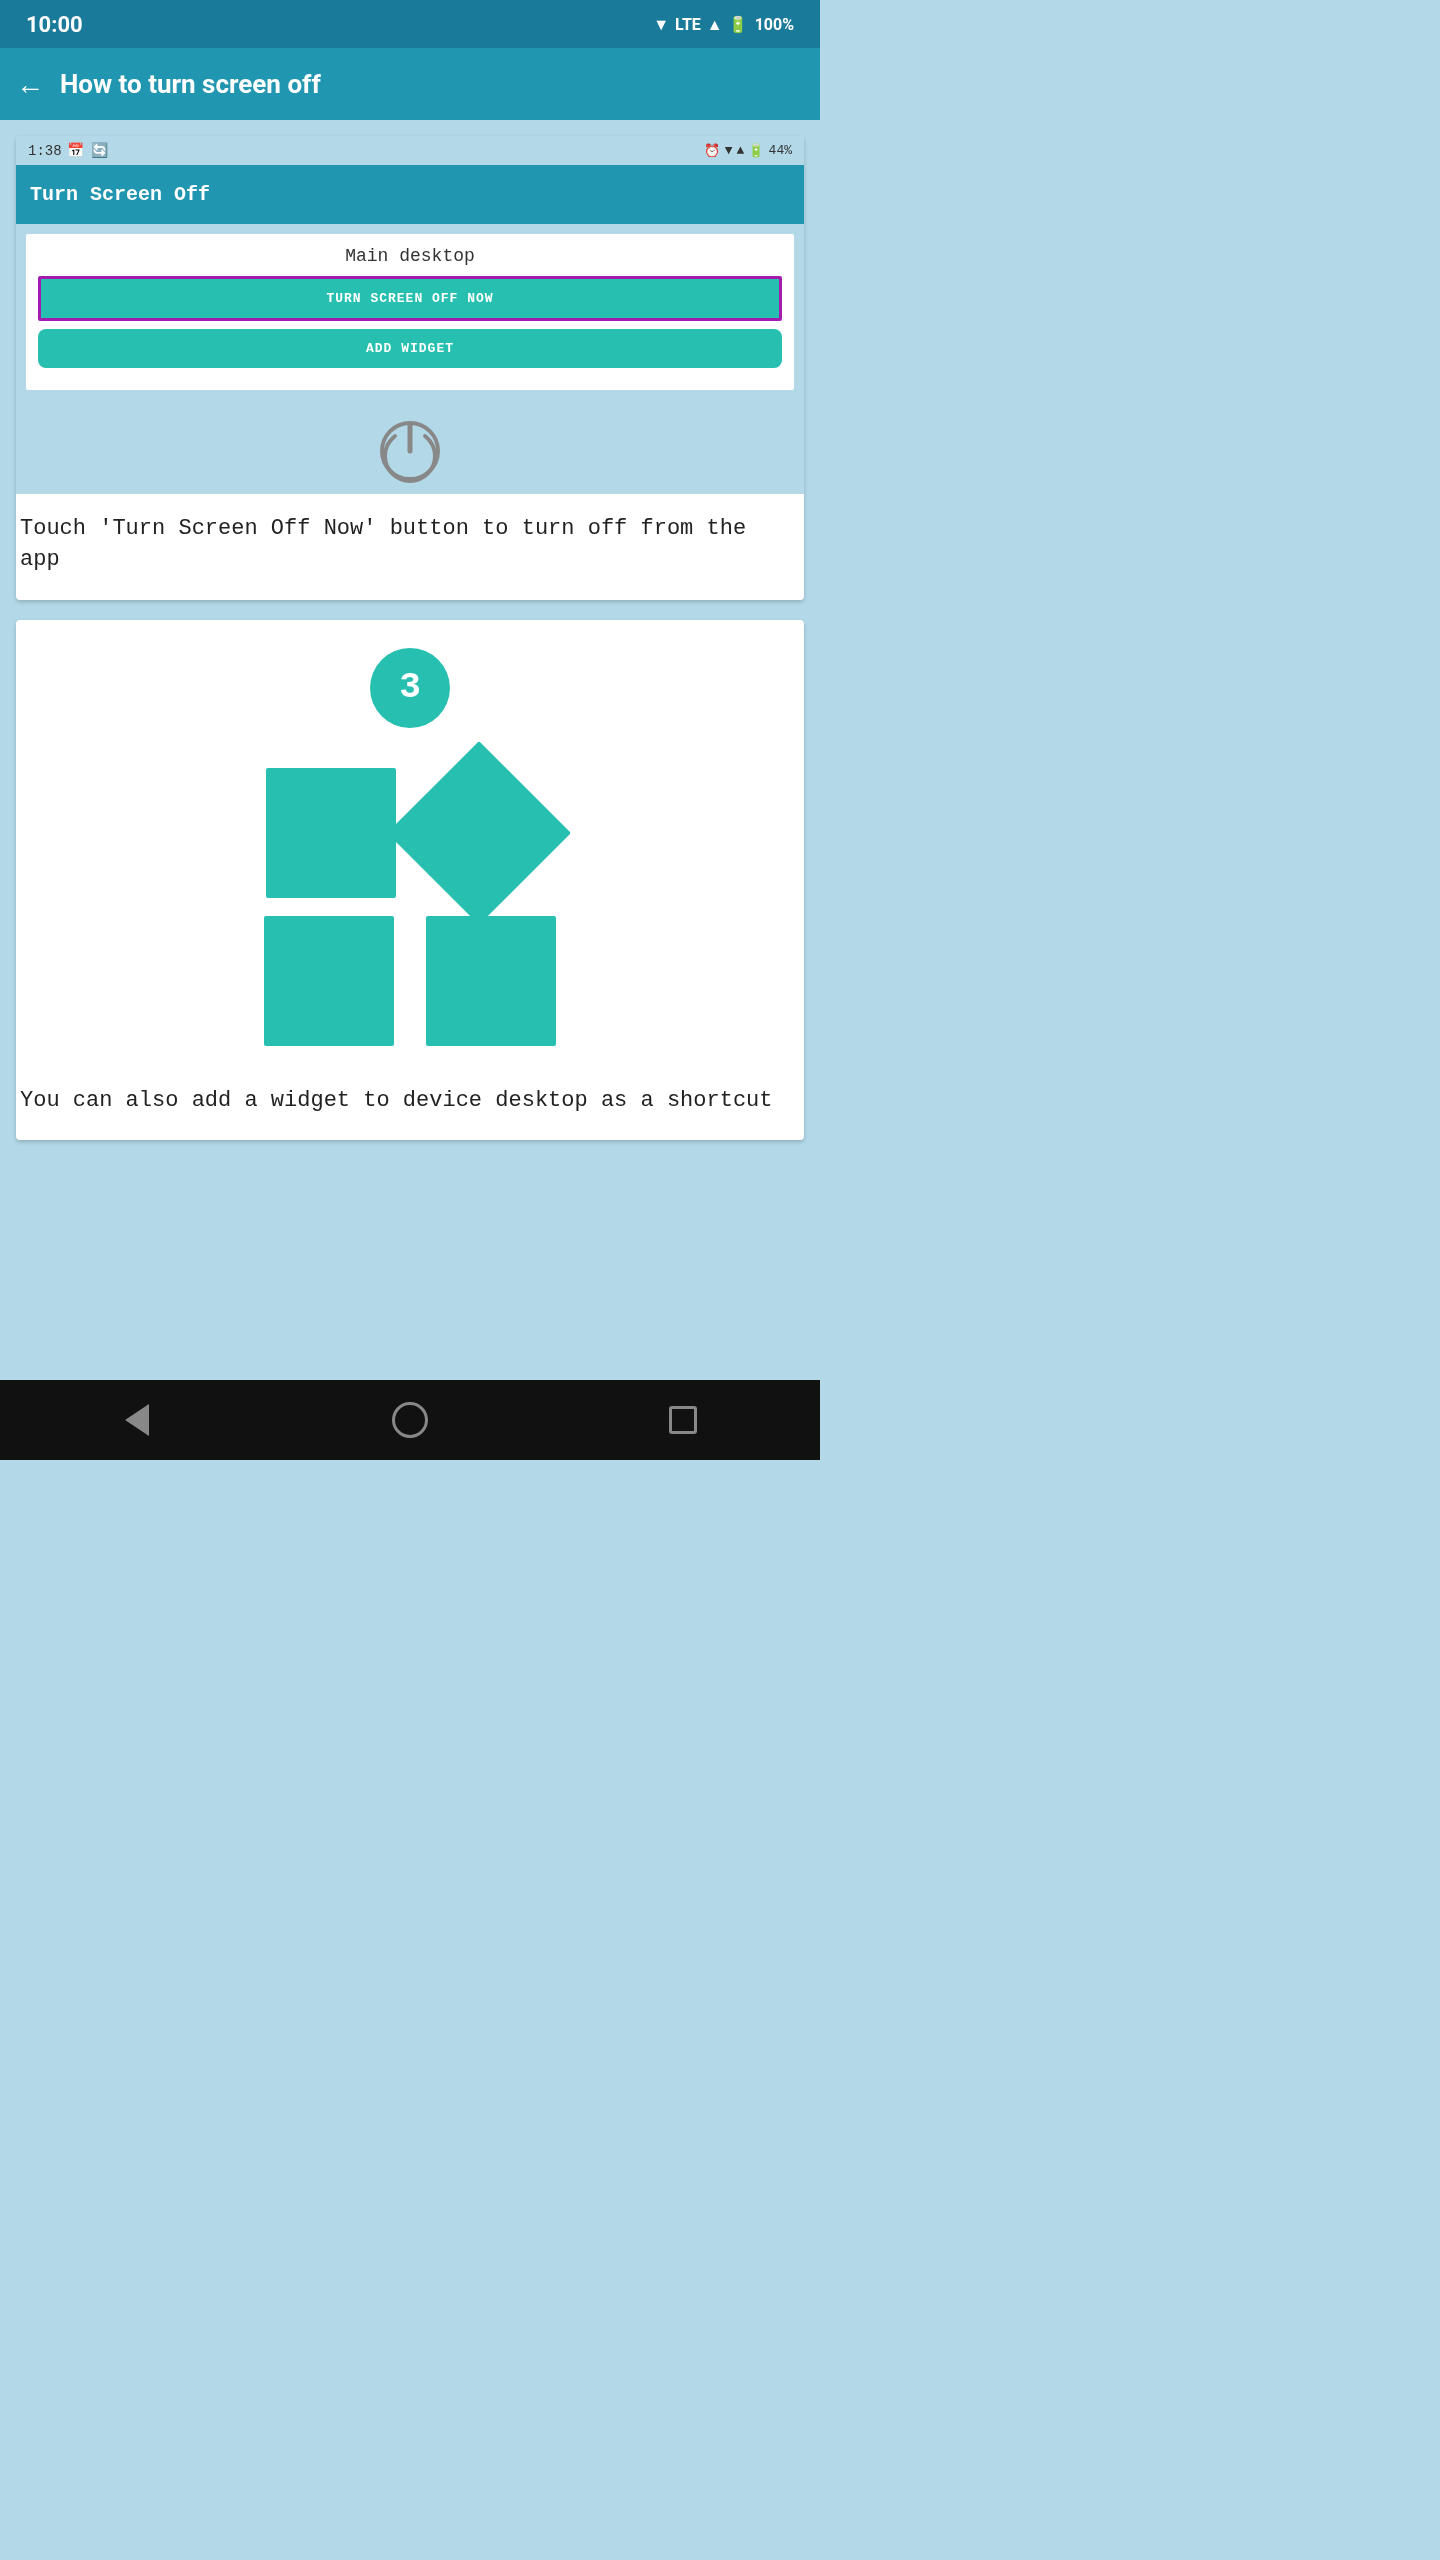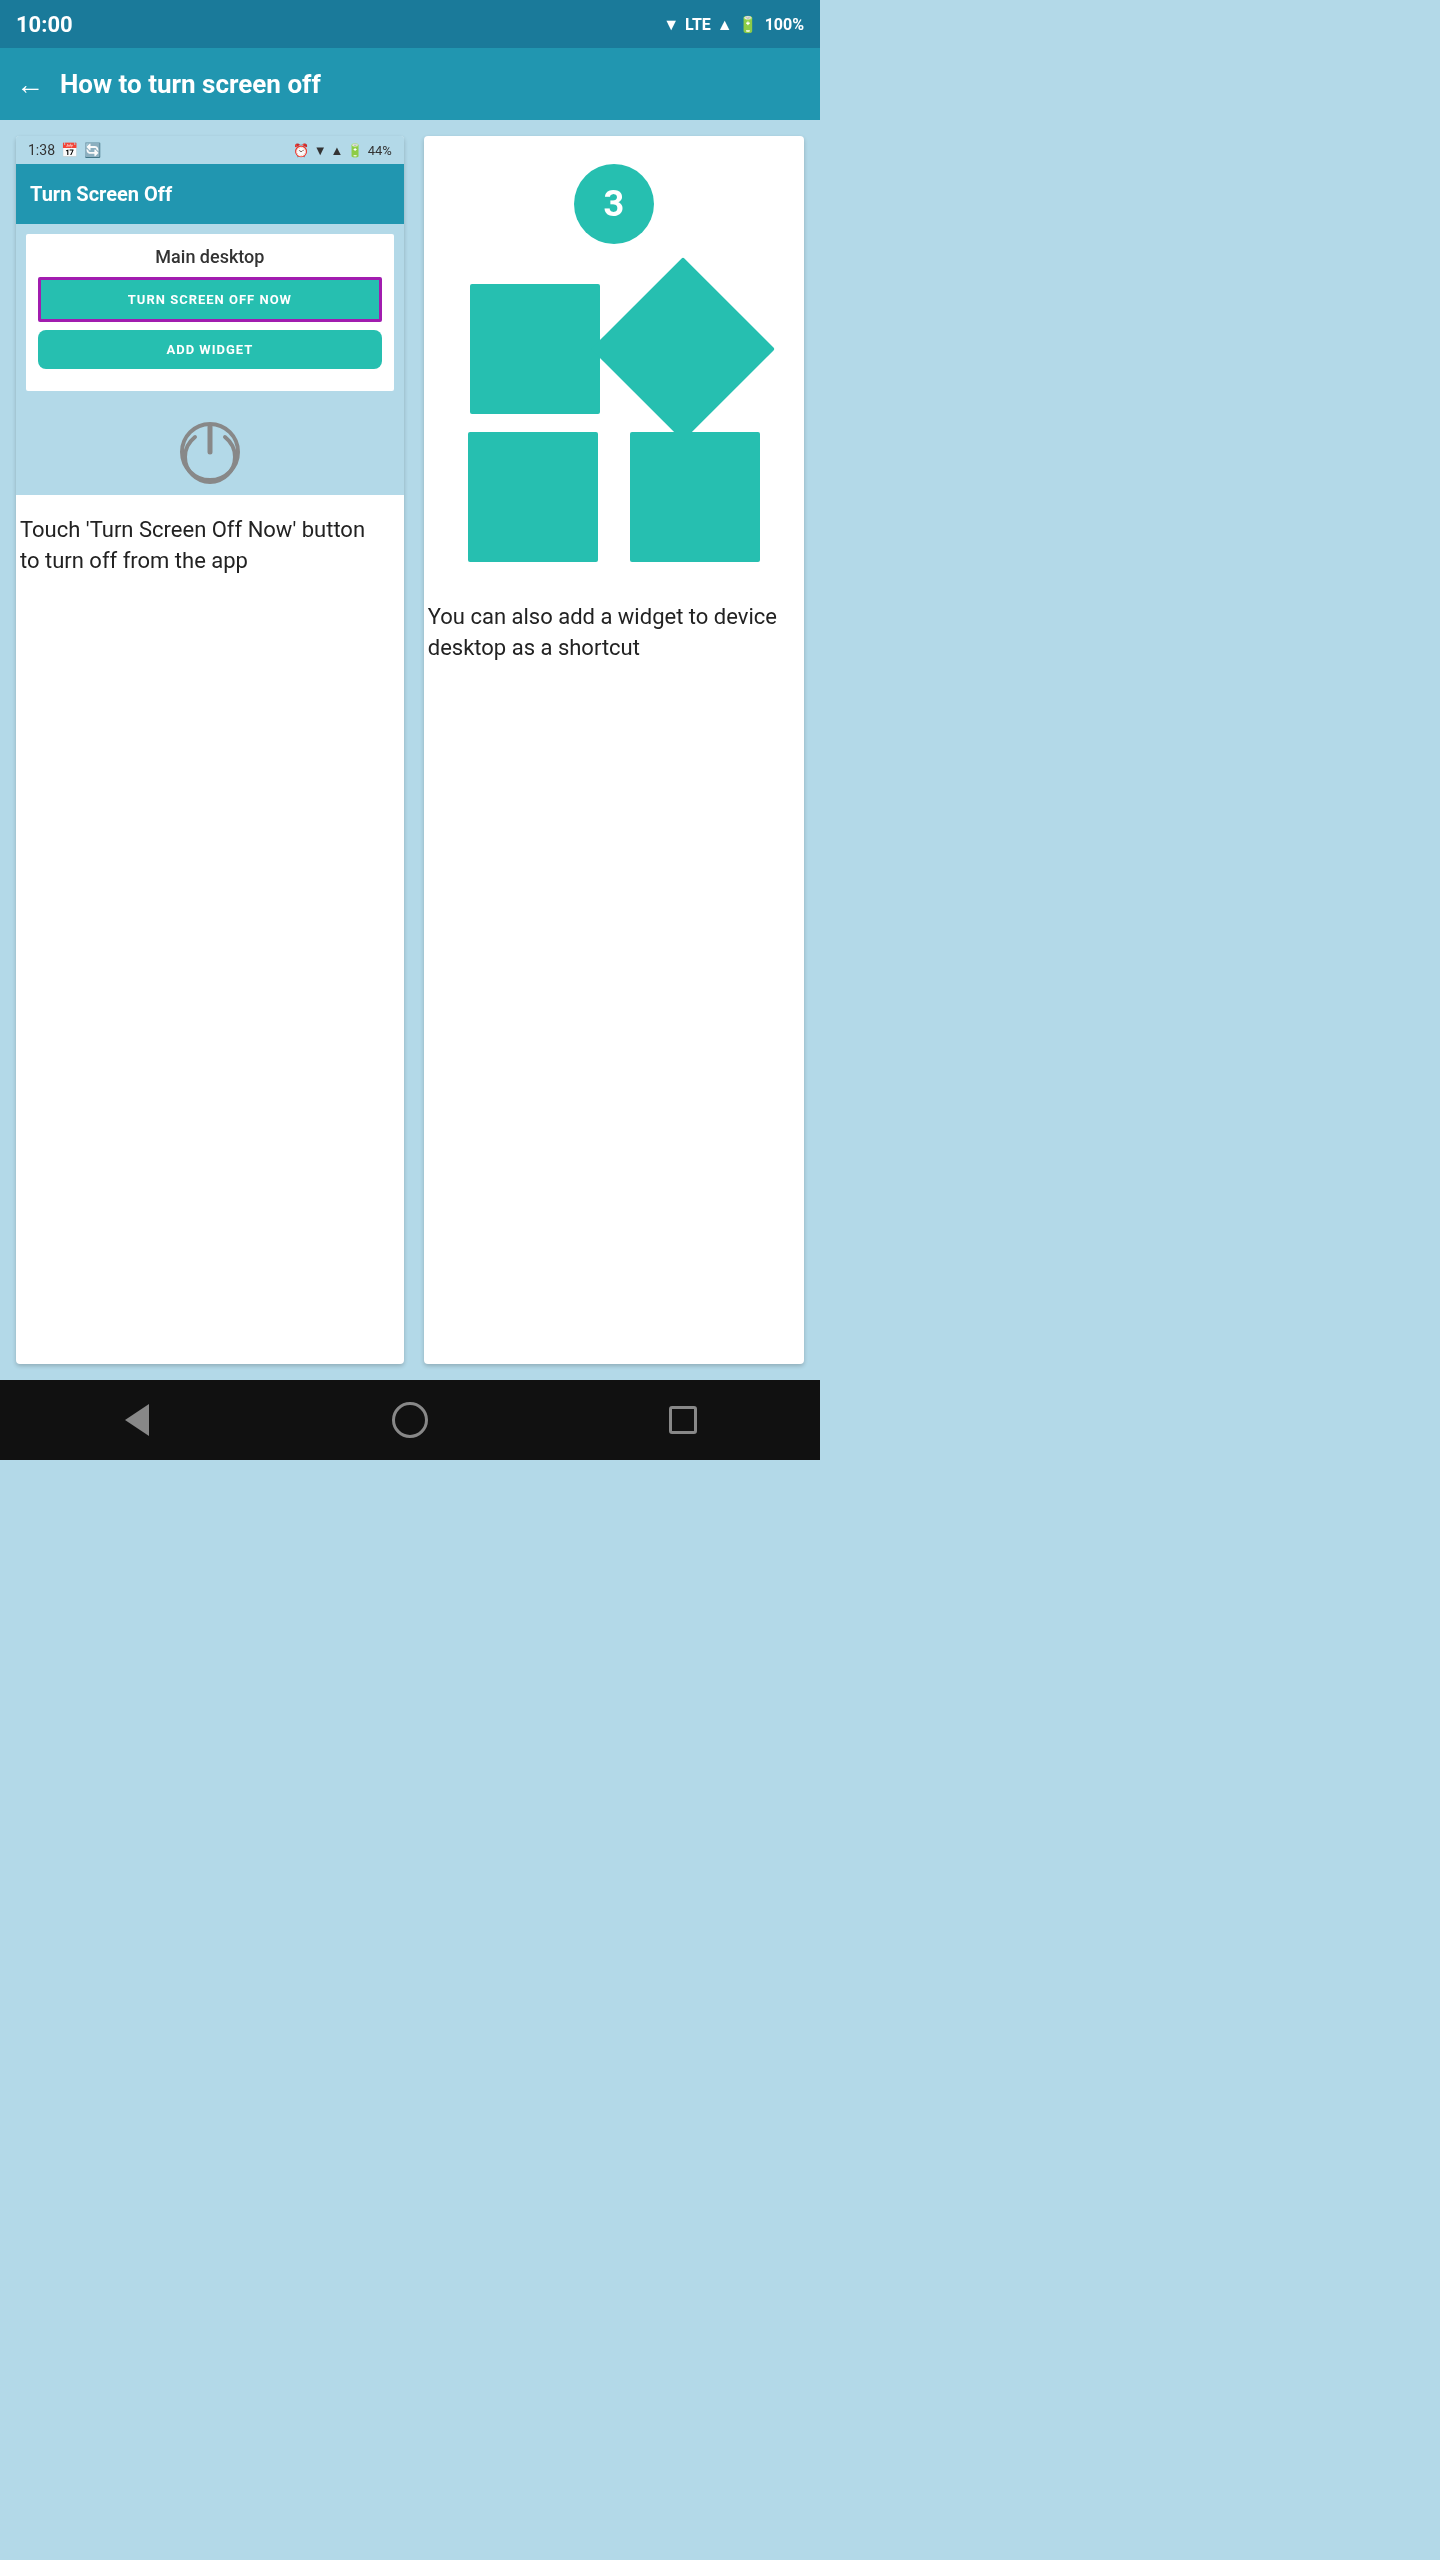--- a/index.html
+++ b/index.html
@@ -14,21 +14,21 @@
       flex-direction: column;
     }
 
     
     .status-bar {
       background: #1a7a9a;
       color: white;
       display: flex;
       justify-content: space-between;
       align-items: center;
-      padding: 8px 16px;
+      padding: 8px 26px;
       height: 48px;
       flex-shrink: 0;
     }
     .status-time {
       font-size: 22px;
       font-weight: bold;
     }
     .status-icons {
       display: flex;
       align-items: center;
@@ -55,21 +55,23 @@
     .app-title {
       font-size: 26px;
       font-weight: bold;
     }
 
     
     .content {
       flex: 1;
       padding: 16px;
       display: flex;
+      flex-direction: column;
       gap: 20px;
+      font-family: Liberation Mono, monospace;
     }
 
     
     .card {
       background: white;
       border-radius: 4px;
       overflow: hidden;
       box-shadow: 0 2px 4px rgba(0,0,0,0.2);
     }
 

